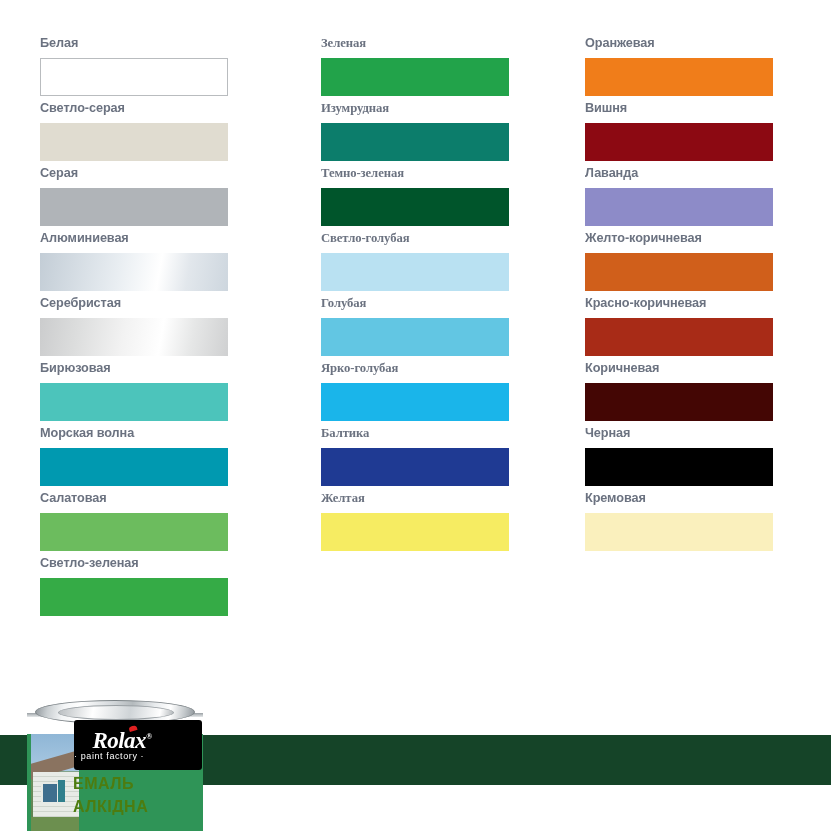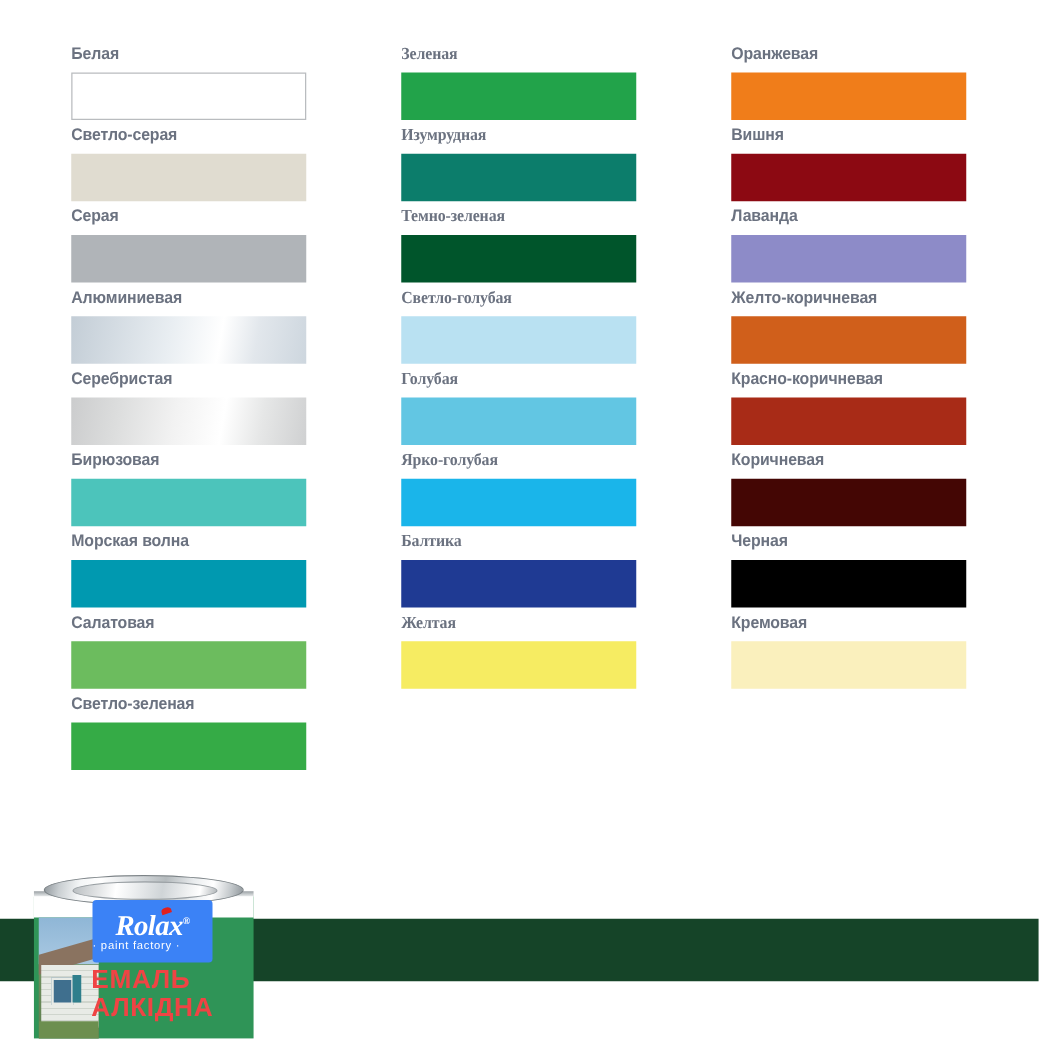--- a/index.html
+++ b/index.html
@@ -23,21 +23,21 @@
     height: 700px;
     display: flex;
     box-sizing: border-box;
     padding: 36px 0 0 0;
   }
 
   .color-column {
     width: 264px;
     box-sizing: border-box;
   }
-  .col-1 { padding-left: 57px; }
+  .col-1 { padding-left: 40px; }
   .col-2 { padding-left: 57px; font-family: Liberation Serif, serif; }
   .col-3 { padding-left: 57px; }
 
   .color-item {
     height: 65px;
     position: relative;
   }
   .color-label {
     font-size: 13.5px;
     font-weight: bold;
@@ -185,22 +185,23 @@
     height: 4px;
     background: linear-gradient(#9aa0a4, #e6e9ea);
   }
   
   .can-logo-plate {
     position: absolute;
     left: 47px;
     top: 20px;
     width: 96px;
     height: 50px;
-    background: #3b82f6;
+    background: #000000;
     border-radius: 3px;
+    padding-left: 32px;
   }
   .logo-rolax {
     position: absolute;
     left: 0;
     top: 5px;
     width: 96px;
     text-align: center;
     color: #ffffff;
     font-family: "Liberation Serif", "DejaVu Serif", serif;
     font-weight: bold;
@@ -233,22 +234,22 @@
     color: #ffffff;
     font-size: 9px;
     letter-spacing: 0.6px;
     font-family: "Liberation Sans", sans-serif;
   }
   .can-title {
     position: absolute;
     left: 46px;
     top: 72px;
     width: 130px;
-    color: #ef4444;
-    font-size: 21px;
+    color: #4d7c0f;
+    font-size: 16px;
     font-weight: bold;
     line-height: 23px;
     letter-spacing: 0.5px;
   }
 </style>
 </head>
 <body>
 
 <div id="palette">
   <div class="color-column col-1">

